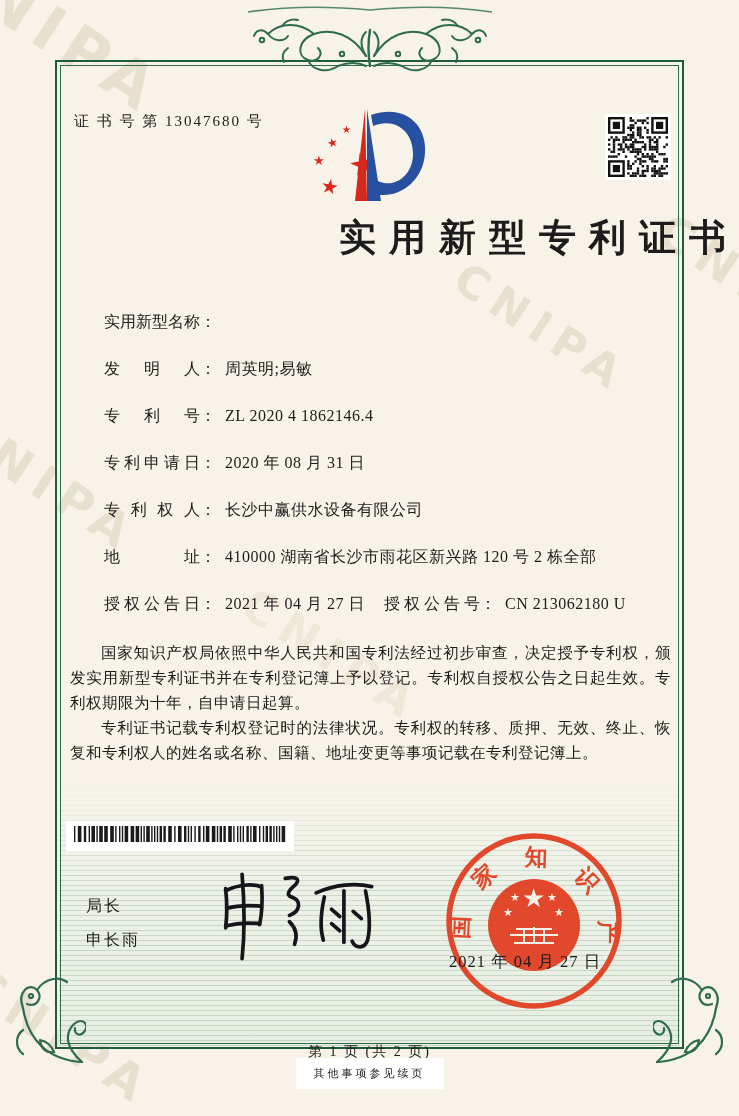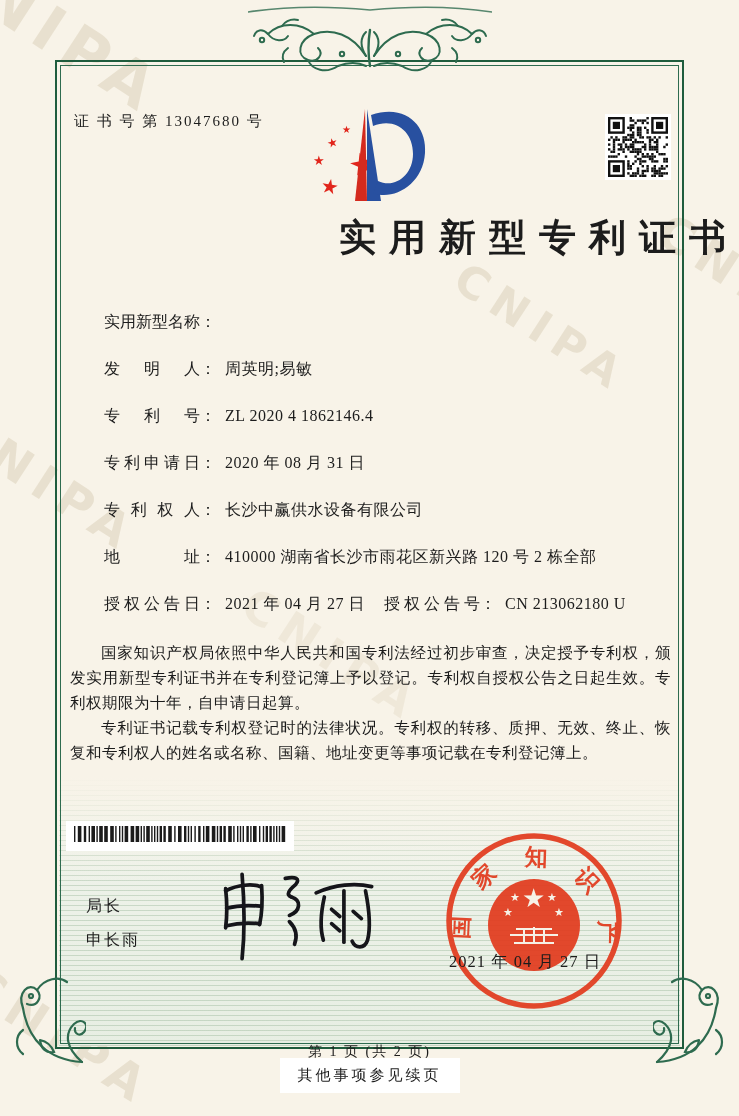--- a/index.html
+++ b/index.html
@@ -56,21 +56,21 @@
   .director div { margin-bottom:13px; letter-spacing:2px; }
   .signature { position:absolute; left:203px; top:868px; z-index:3; }
   .seal { position:absolute; left:444px; top:831px; z-index:3; }
   .seal-date {
     position:absolute; left:449px; top:951px; width:180px; z-index:4;
     font-size:16.5px; letter-spacing:1px; white-space:nowrap;
   }
   .page-num { position:absolute; left:0; width:100%; top:1014px; text-align:center; font-size:14px; letter-spacing:2px; z-index:3;margin-top:29px; }
   .continuation {
     position:absolute; left:50%; transform:translateX(-50%); top:1058px;
-    background:#ffffff; padding:8px 18px; font-size:15px; letter-spacing:3px; z-index:3; white-space:nowrap;
+    background:#ffffff; padding:8px 18px; font-size:11px; letter-spacing:3px; z-index:3; white-space:nowrap;
   }
   .ornament { position:absolute; z-index:2; }
   .orn-top { left:248px; top:4px; }
   .orn-bl { left:6px; top:970px; }
   .orn-br { left:653px; top:970px; }
 </style>
 </head>
 <body>
 
 <div class="page">

